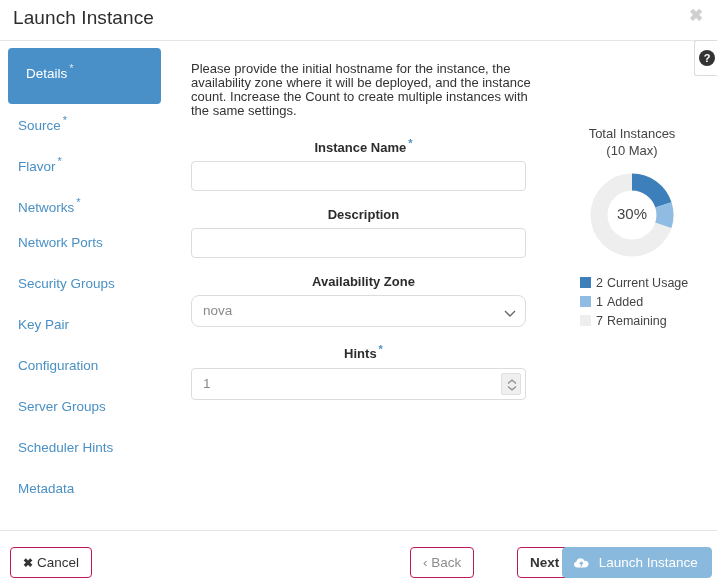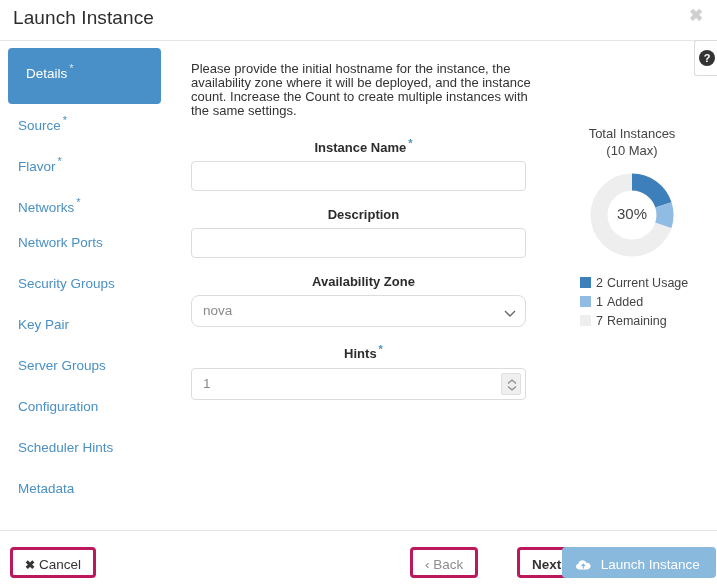--- a/index.html
+++ b/index.html
@@ -221,21 +221,21 @@
   .modal-footer {
     position: absolute;
     left: 0; top: 530px;
     width: 717px; height: 58px;
     border-top: 1px solid #e5e5e5;
     background: #ffffff;
   }
   .btn {
     position: absolute;
     height: 31px;
-    border: 3px solid #be185d;
+    border: 1px solid #be185d;
     border-radius: 4px;
     background: #ffffff;
     font-family: "Liberation Sans", sans-serif;
     font-size: 13.5px;
     color: #333;
     cursor: pointer;
     line-height: 29px;
     padding: 0 12px;
     white-space: nowrap;
   }
@@ -285,24 +285,24 @@
   <a class="nav-item">
     <span>Network Ports</span>
   </a>
   <a class="nav-item">
     <span>Security Groups</span>
   </a>
   <a class="nav-item">
     <span>Key Pair</span>
   </a>
   <a class="nav-item">
+    <span>Configuration</span>
+  </a>
+  <a class="nav-item">
     <span>Server Groups</span>
-  </a>
-  <a class="nav-item">
-    <span>Configuration</span>
   </a>
   <a class="nav-item">
     <span>Scheduler Hints</span>
   </a>
   <a class="nav-item">
     <span>Metadata</span>
   </a>
 </nav>
 
 <div class="form-area">

